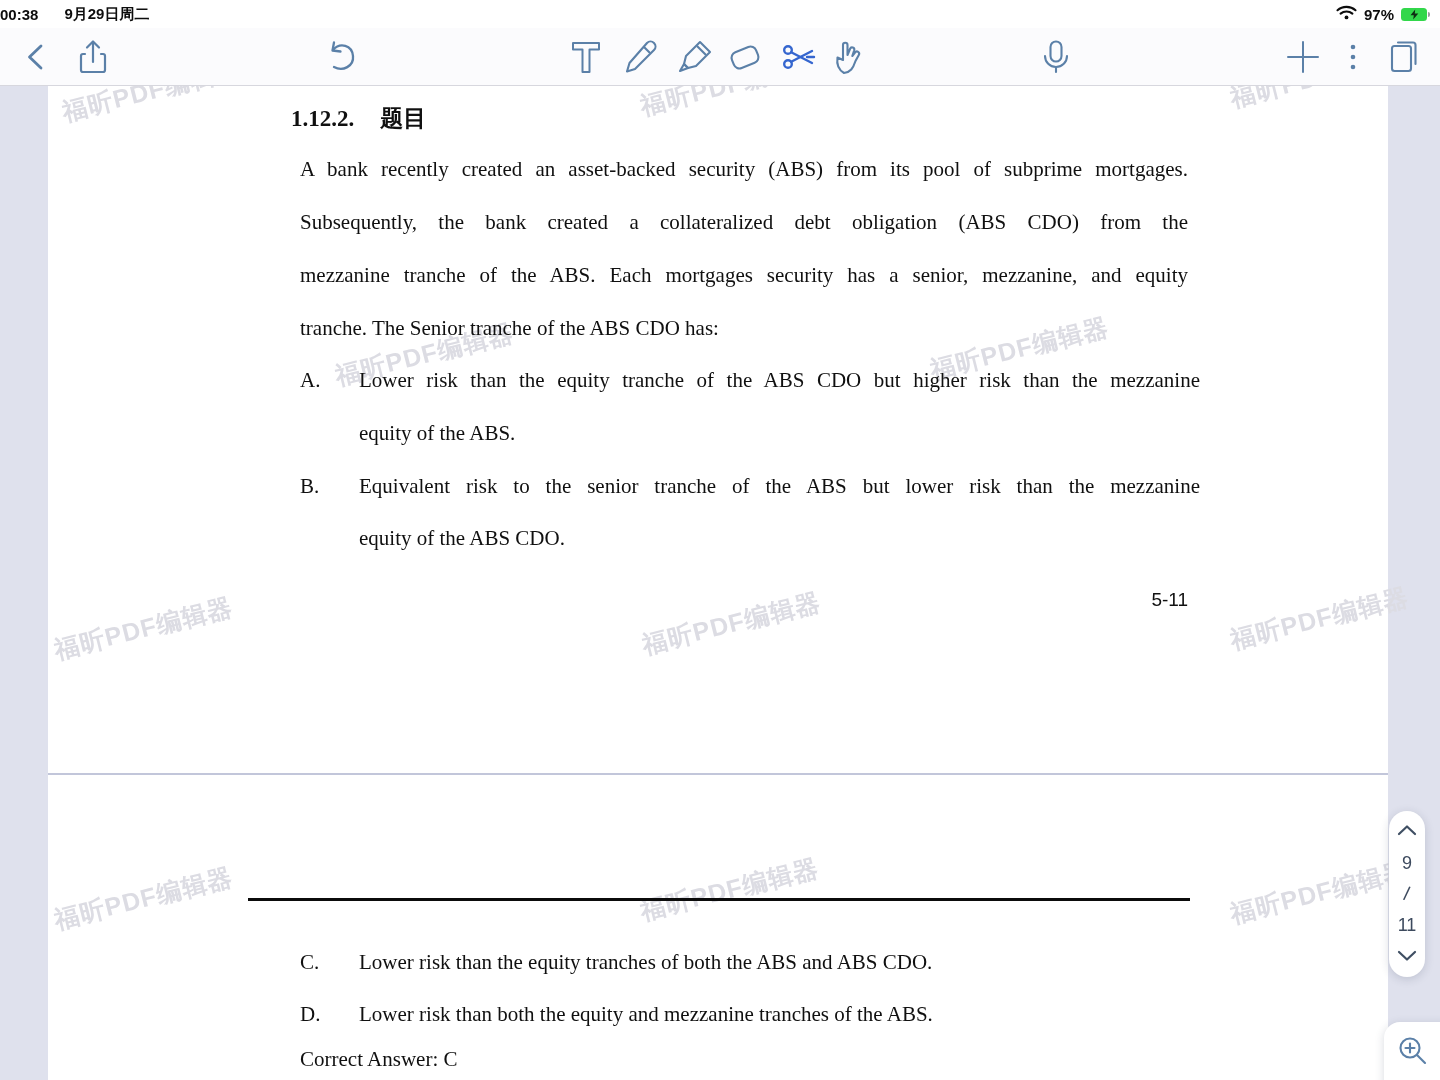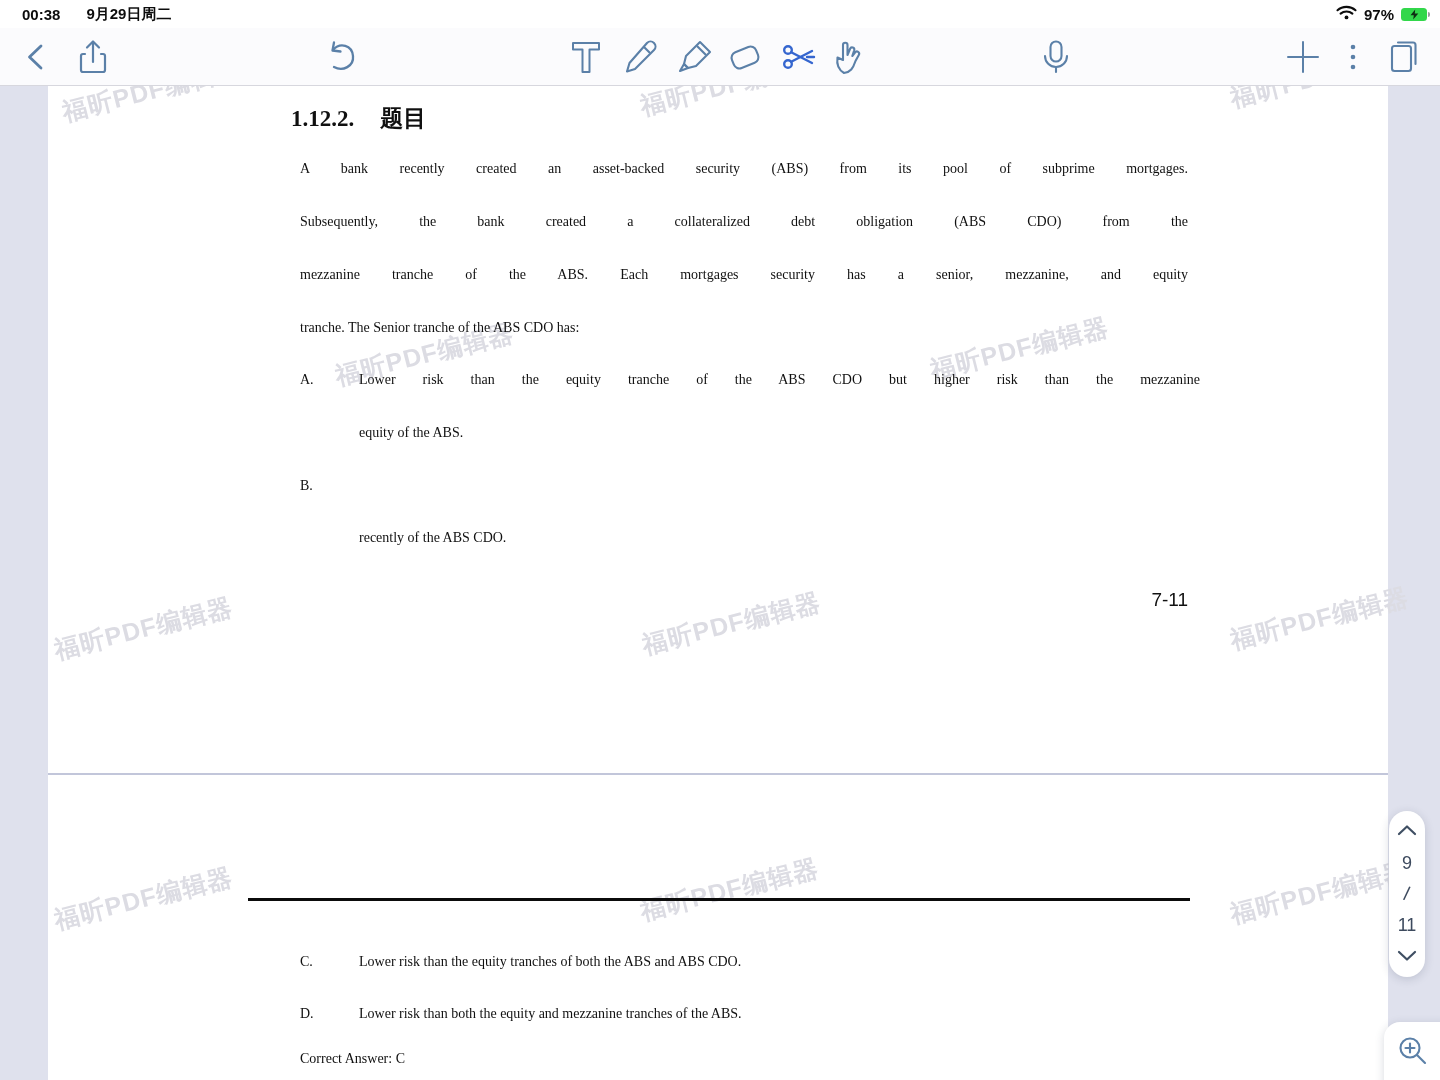--- a/index.html
+++ b/index.html
@@ -4,21 +4,21 @@
 <style>
   * { margin:0; padding:0; box-sizing:border-box; }
   html,body { width:1440px; height:1080px; overflow:hidden; }
   body { font-family:"Liberation Sans", sans-serif; background:#dfe1ed; position:relative; }
 
   .screen { position:absolute; inset:0; }
 
   
   .status-bar { position:absolute; left:0; top:0; width:1440px; height:28px; background:#ffffff;
     display:flex; align-items:center; justify-content:space-between; }
-  .status-left { display:flex; align-items:center; gap:26px; padding-left:22px;
+  .status-left { display:flex; align-items:center; gap:26px; 
     font-size:15px; font-weight:700; color:#0c0c0c; }
   .status-right { display:flex; align-items:center; gap:7px; padding-right:10px;
     font-size:15px; font-weight:700; color:#0c0c0c; }
   .battery { position:relative; width:26px; height:13px; background:#32d74b; border-radius:3.5px;
     display:flex; align-items:center; justify-content:center; }
   .battery-nub { width:2px; height:5px; background:#9a9aa0; border-radius:0 2px 2px 0; margin-left:1px; }
 
   
   .toolbar { position:absolute; left:0; top:28px; width:1440px; height:58px; background:#fbfbfd;
     border-bottom:1px solid #d7d7de; }
@@ -30,21 +30,21 @@
   .doc-area { position:absolute; left:0; top:86px; width:1440px; height:994px; overflow:hidden; }
   .page { position:absolute; left:48px; width:1340px; background:#ffffff; }
   .page1 { top:0; height:687px; }
   .page-sep { position:absolute; left:48px; top:687px; width:1340px; height:2px; background:#c2c6da; }
   .page2 { top:689px; height:305px; }
 
   .wm { position:absolute; white-space:nowrap; font-size:25px; letter-spacing:1px;
     color:#dcdce3; transform:rotate(-14deg); font-weight:600; z-index:2; pointer-events:none; }
 
   .doc-text { position:absolute; font-family:"Liberation Serif", serif; color:#101010;
-    font-size:14px; line-height:30px; z-index:3; }
+    font-size:21px; line-height:30px; z-index:3; }
   .heading { left:250px; top:18px; font-size:23px; font-weight:700;margin-left:41px; }
   .heading .num { margin-right:26px; }
   .pline { left:300px; width:888px; }
   .jline { text-align:justify; }
   .jline::after { content:""; display:inline-block; width:100%; height:0; }
   .nline { white-space:nowrap; }
   .opt-label { left:300px; width:40px; }
   .opt-text { left:359px; width:841px; }
   .footer-num { left:1000px; width:188px; text-align:right; font-family:"Liberation Sans", sans-serif;
     font-size:19px; color:#111; }
@@ -244,23 +244,24 @@
     <div class="doc-text pline jline" style="top:68px">A bank recently created an asset-backed security (ABS) from its pool of subprime mortgages.</div>
     <div class="doc-text pline jline" style="top:121px">Subsequently, the bank created a collateralized debt obligation (ABS CDO) from the</div>
     <div class="doc-text pline jline" style="top:174px">mezzanine tranche of the ABS. Each mortgages security has a senior, mezzanine, and equity</div>
     <div class="doc-text pline nline" style="top:227px">tranche. The Senior tranche of the ABS CDO has:</div>
 
     <div class="doc-text opt-label" style="top:279px">A.</div>
     <div class="doc-text opt-text jline" style="top:279px">Lower risk than the equity tranche of the ABS CDO but higher risk than the mezzanine</div>
     <div class="doc-text opt-text nline" style="top:332px">equity of the ABS.</div>
 
     <div class="doc-text opt-label" style="top:385px">B.</div>
-    <div class="doc-text opt-text nline" style="top:437px">recently of the ABS CDO.</div>
-
-    <div class="doc-text footer-num" style="top:499px">7-11</div>
+    <div class="doc-text opt-text jline" style="top:385px">Equivalent risk to the senior tranche of the ABS but lower risk than the mezzanine</div>
+    <div class="doc-text opt-text nline" style="top:437px">equity of the ABS CDO.</div>
+
+    <div class="doc-text footer-num" style="top:499px">5-11</div>
 
     <div class="black-rule"></div>
 
     <div class="doc-text opt-label" style="top:861px">C.</div>
     <div class="doc-text opt-text nline" style="top:861px">Lower risk than the equity tranches of both the ABS and ABS CDO.</div>
 
     <div class="doc-text opt-label" style="top:913px">D.</div>
     <div class="doc-text opt-text nline" style="top:913px">Lower risk than both the equity and mezzanine tranches of the ABS.</div>
 
     <div class="doc-text opt-label correct" style="top:958px; width:300px">Correct Answer: C</div>

